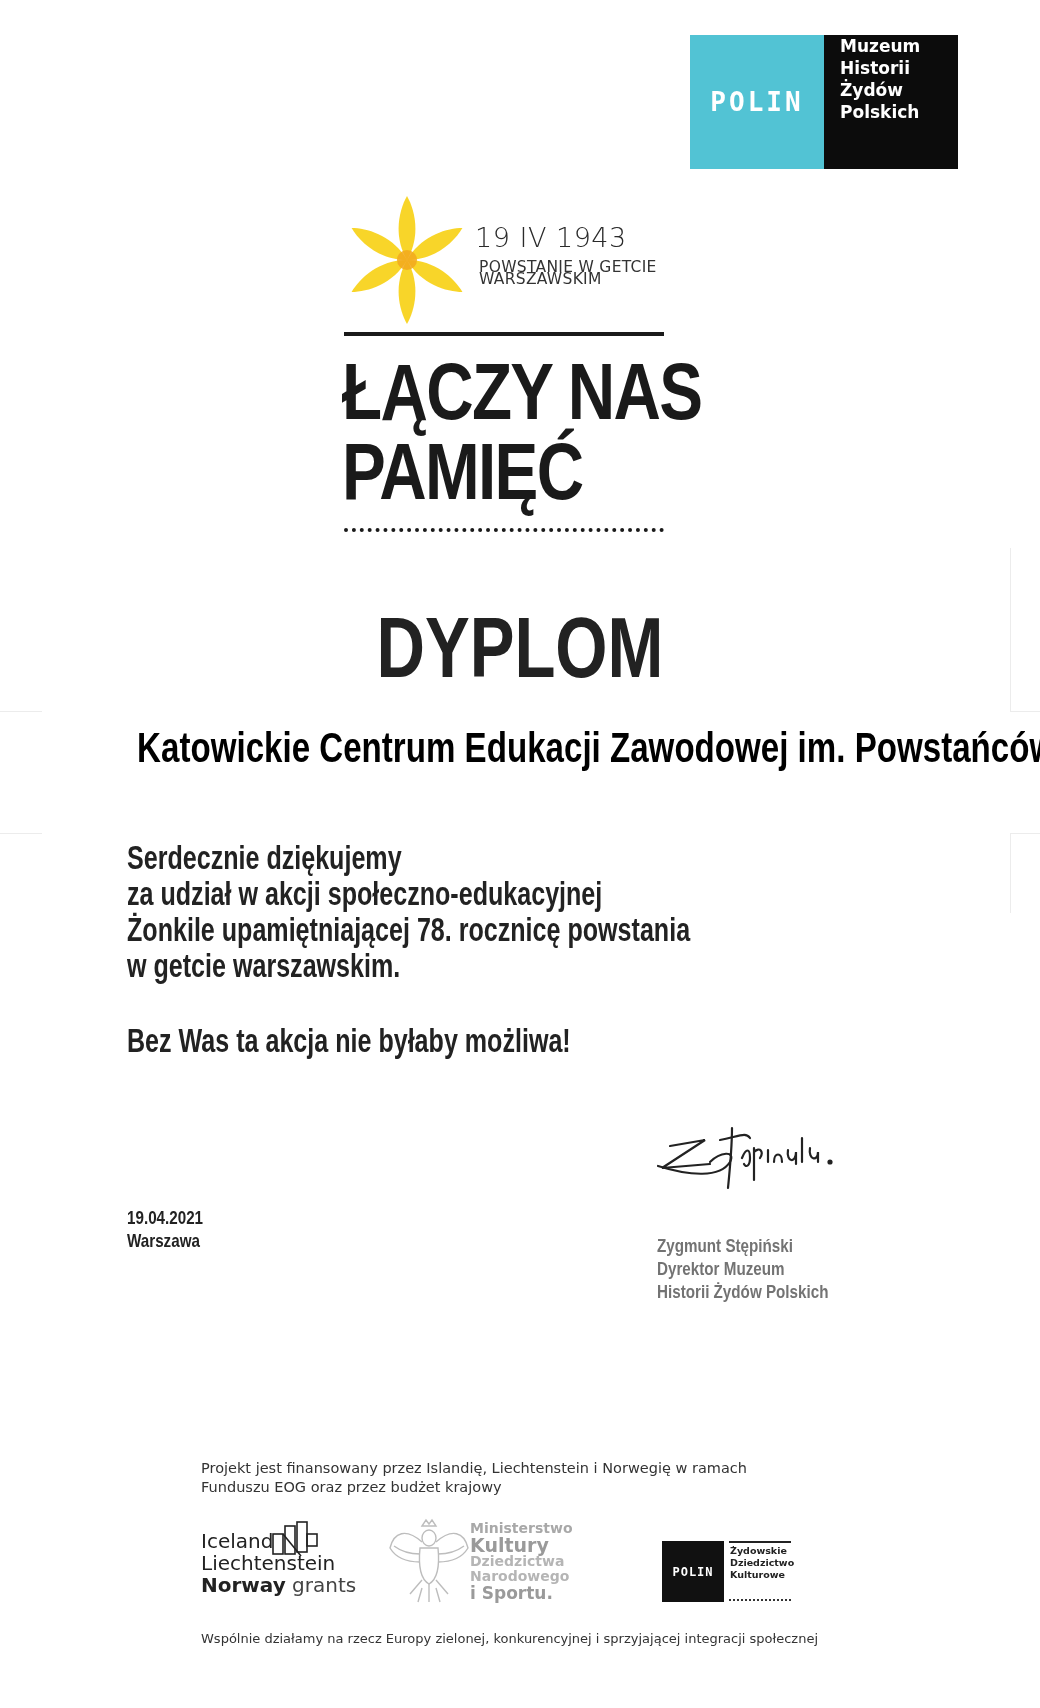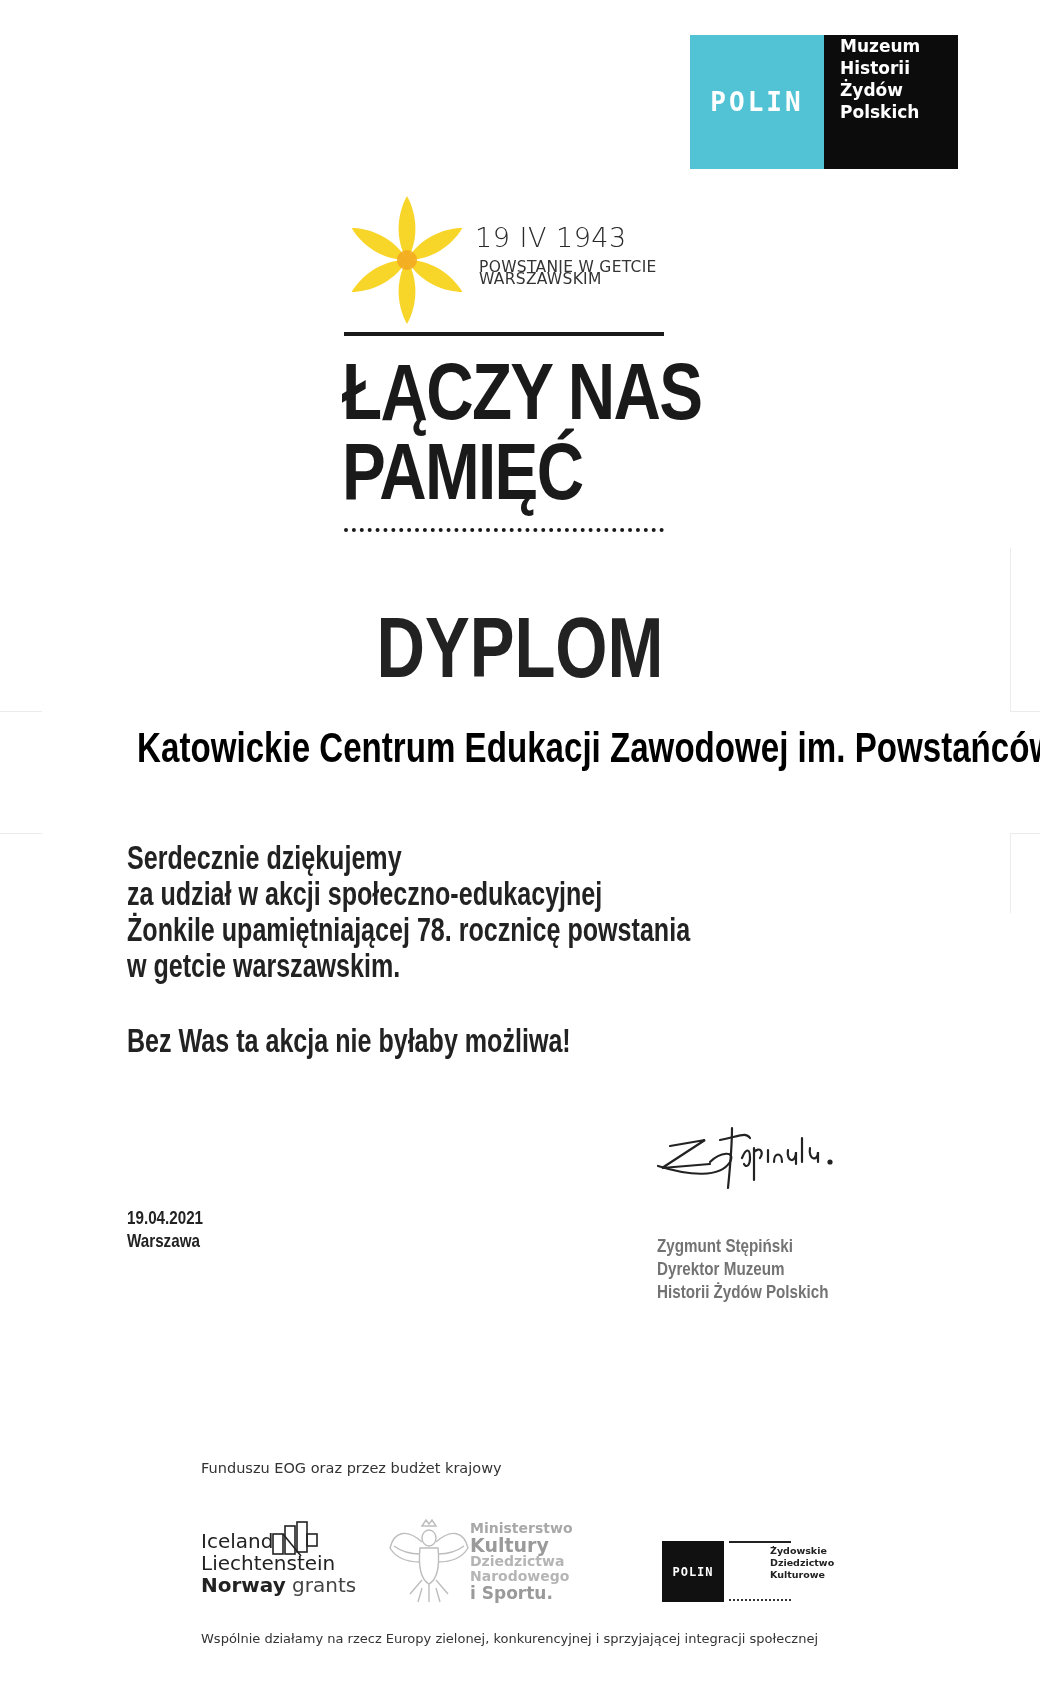--- a/index.html
+++ b/index.html
@@ -51,21 +51,21 @@
     .eea b { font-weight: bold; }
     .eea-mark { left: 271px; top: 1520px; width: 48px; height: 40px; }
     .eagle { left: 388px; top: 1518px; width: 82px; height: 86px; }
     .ministry { left: 470px; top: 1520px; font-family: "DejaVu Sans", sans-serif; color: #a8a8a8; font-weight: bold; }
     .ministry .l1 { font-size: 14px; line-height: 16px; }
     .ministry .l2 { font-size: 19px; line-height: 18px; color: #9a9a9a; }
     .ministry .l3 { font-size: 14px; line-height: 15px; color: #b5b5b5; }
     .ministry .l5 { font-size: 17px; line-height: 18px; color: #9a9a9a; }
     .polin-small { left: 662px; top: 1541px; width: 62px; height: 61px; background: #111; display: flex; align-items: center; justify-content: center; }
     .polin-small span { font-family: "DejaVu Sans Mono", monospace; font-weight: bold; color: #fff; font-size: 12px; letter-spacing: 1px; }
-    .polin-small-text { left: 730px; top: 1545px; font-family: "DejaVu Sans", sans-serif; font-size: 9.5px; line-height: 12px; color: #222; font-weight: bold; margin-left: 40px; }
+    .polin-small-text { left: 730px; top: 1545px; font-family: "DejaVu Sans", sans-serif; font-size: 9.5px; line-height: 12px; color: #222; font-weight: bold; }
     .ps-rule { left: 729px; top: 1541px; width: 62px; height: 2px; background: #222; }
     .ps-dots { left: 729px; top: 1599px; width: 62px; border-top: 2px dotted #333; }
     .footer-line { left: 201px; top: 1631px; font-size: 13px; color: #333; font-family: "DejaVu Sans", sans-serif; }
   </style>
 </head>
 <body>
 
 <div class="abs frame-h" style="left:0;top:711px;width:42px;"></div>
 <div class="abs frame-h" style="left:1010px;top:711px;width:30px;"></div>
 <div class="abs frame-v" style="left:1010px;top:548px;height:163px;"></div>
@@ -136,20 +136,21 @@
   <div>19.04.2021</div>
   <div>Warszawa</div>
 </div>
 <div class="abs signer">
   <div>Zygmunt Stępiński</div>
   <div>Dyrektor Muzeum</div>
   <div>Historii Żydów Polskich</div>
 </div>
 
 <div class="abs funding">
+  <div>Projekt jest finansowany przez Islandię, Liechtenstein i Norwegię w ramach</div>
   <div>Funduszu EOG oraz przez budżet krajowy</div>
 </div>
 
 <div class="abs eea">
   <div>Iceland</div>
   <div>Liechtenstein</div>
   <div><b>Norway</b> <span class="grants">grants</span></div>
 </div>
 <svg class="abs eea-mark" viewBox="0 0 48 40">
   <g fill="none" stroke="#222" stroke-width="1.6">

